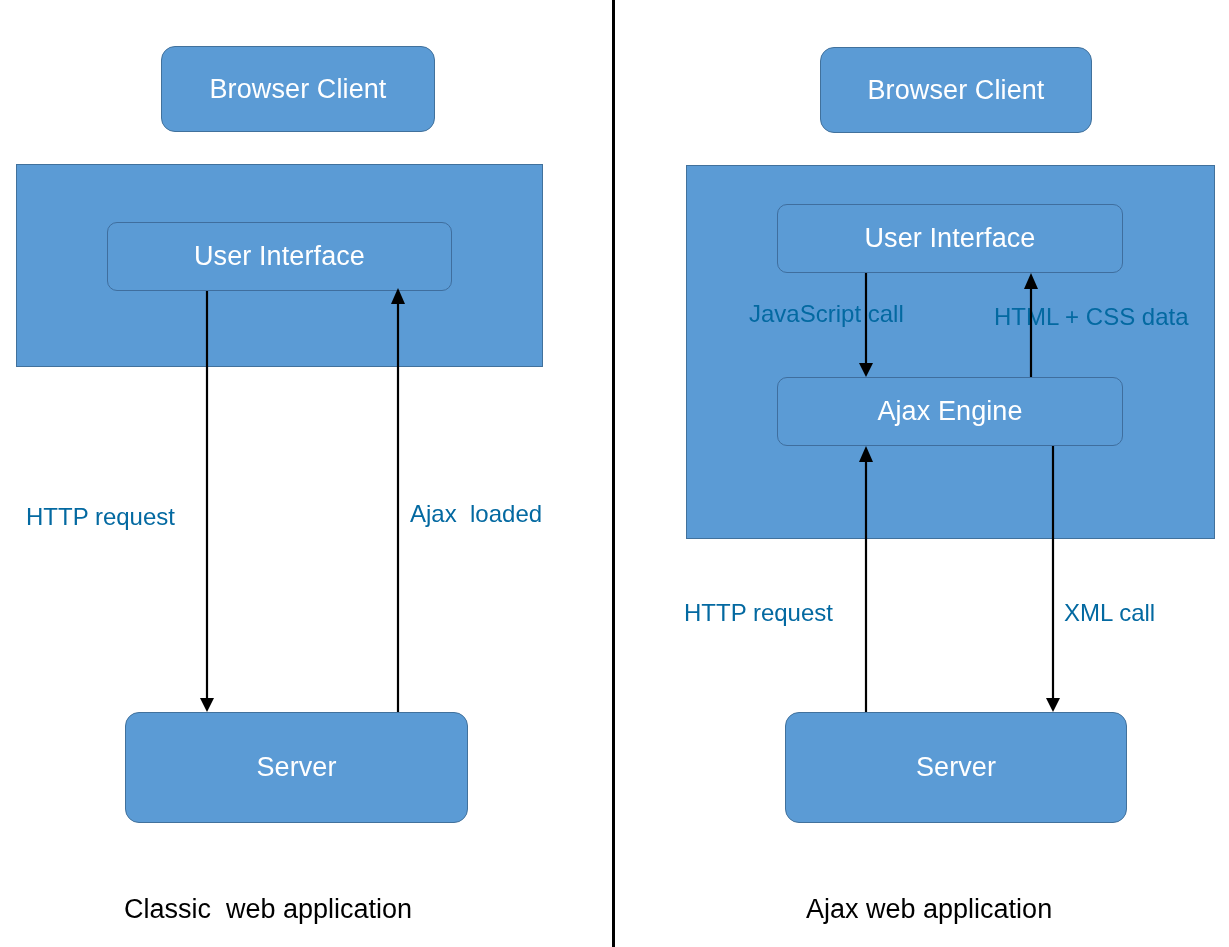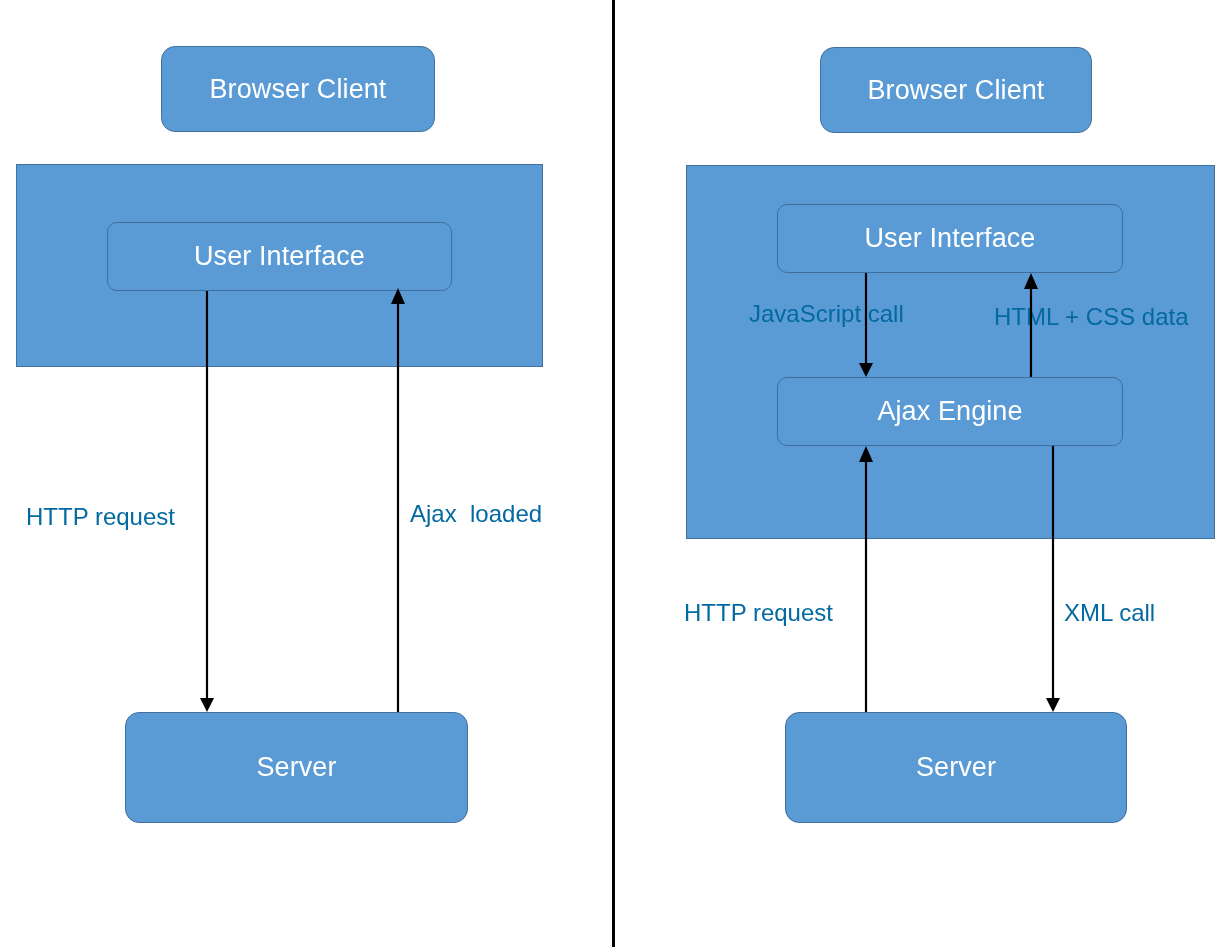--- a/index.html
+++ b/index.html
@@ -112,20 +112,21 @@
   </div>
 
   <div class="blue-box rounded" style="left:125px; top:712px; width:343px; height:111px;">
     <span class="node-label">Server</span>
   </div>
 
   <div class="edge-label" style="left:26px; top:505px;">HTTP request</div>
 
   <div class="edge-label" style="left:410px; top:502px;">Ajax  loaded</div>
 
+  <div class="caption" style="left:124px; top:896px;">Classic  web application</div>
 
   <div id="divider"></div>
 
   <div class="blue-box rounded" style="left:820px; top:47px; width:272px; height:86px;">
     <span class="node-label">Browser Client</span>
   </div>
 
   <div class="container-box" style="left:686px; top:165px; width:529px; height:374px;"></div>
 
   <div class="inner-box" style="left:777px; top:204px; width:346px; height:69px;">
@@ -141,20 +142,21 @@
   </div>
 
   <div class="edge-label" style="left:749px; top:302px;">JavaScript call</div>
 
   <div class="edge-label" style="left:957px; top:305px;margin-left:37px;">HTML + CSS data</div>
 
   <div class="edge-label" style="left:684px; top:601px;">HTTP request</div>
 
   <div class="edge-label" style="left:1064px; top:601px;">XML call</div>
 
+  <div class="caption" style="left:806px; top:896px;">Ajax web application</div>
 
   <svg id="arrows" viewBox="0 0 1229 947">
     <defs>
       <marker id="ah" markerWidth="9" markerHeight="11" refX="4.5" refY="10" orient="auto-start-reverse" markerUnits="userSpaceOnUse">
         <path d="M0,0 L9,0 L4.5,11 Z" fill="#000000" transform="rotate(180 4.5 5.5)"></path>
       </marker>
     </defs>
 
     <g>
       <line x1="207" y1="291" x2="207" y2="699" stroke="#000000" stroke-width="2.2"></line>

